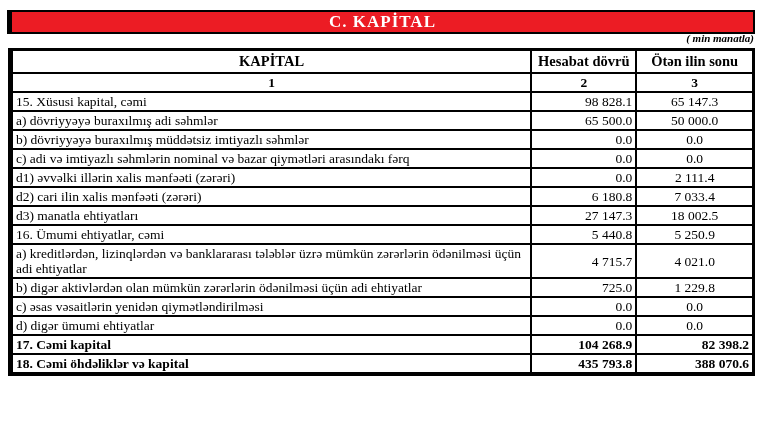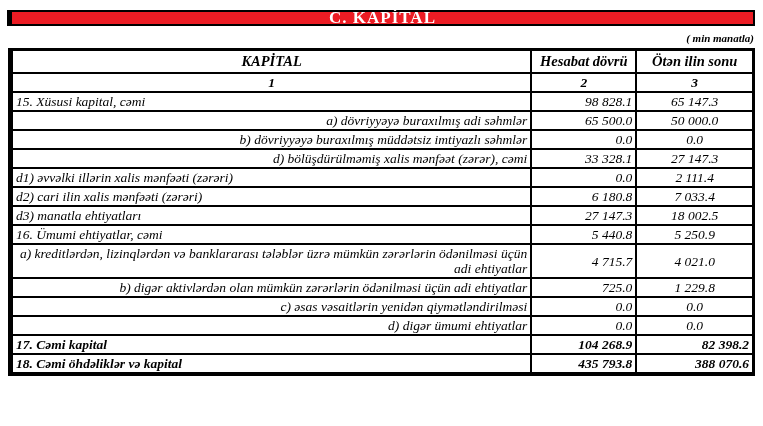--- a/index.html
+++ b/index.html
@@ -10,21 +10,21 @@
     background: #ffffff;
     font-family: "Liberation Serif", "DejaVu Serif", serif;
     color: #000;
     overflow: hidden;
   }
   .title-bar {
     position: absolute;
     left: 7px;
     right: 8px;
     top: 10px;
-    height: 16px;
+    height: 24px;
     box-sizing: border-box;
     background: #EC1C24;
     border: 2px solid #000;
     border-left-width: 5px;
     display: flex;
     align-items: center;
     justify-content: center;
   }
   .title-text {
     color: #ffffff;
@@ -54,38 +54,37 @@
   }
   col.c1 { width: 520px; }
   col.c2 { width: 105px; }
   col.c3 { width: 117px; }
   table.capital th, table.capital td {
     border: 2px solid #000;
     font-size: 13.5px;
     line-height: 15px;
     padding: 1px 3px;
     overflow: hidden;
-    font-style: italic;
   }
   tr.header-row th {
     font-size: 14.5px;
     font-weight: bold;
     text-align: center;
     height: 19px;
     padding: 1px 4px;
   }
   tr.colnum-row th {
     font-weight: bold;
     text-align: center;
     height: 13px;
     font-size: 13.5px;
   }
   td.label { text-align: left; height: 15px; }
   td.ind0 { padding-left: 3px; }
-  td.ind1 { padding-left: 31px; text-align: right; }
+  td.ind1 { padding-left: 31px; }
   td.ind2 { padding-left: 63px; }
   td.num  { text-align: right; padding-right: 5px; white-space: nowrap; }
   td.cen  { text-align: center; padding-right: 3px; }
   tr.bold td { font-weight: bold; }
 </style>
 </head>
 <body>
 
 <div class="page">
 
@@ -123,23 +122,23 @@
         <td class="label ind1">a) dövriyyəyə buraxılmış adi səhmlər</td>
         <td class="num">65 500.0</td>
         <td class="cen">50 000.0</td>
       </tr>
       <tr>
         <td class="label ind1">b) dövriyyəyə buraxılmış müddətsiz imtiyazlı səhmlər</td>
         <td class="num">0.0</td>
         <td class="cen">0.0</td>
       </tr>
       <tr>
-        <td class="label ind1">d) bölüşdürülməmiş xalis mənfəət (zərər), cəmi</td>
-        <td class="num">33 328.1</td>
-        <td class="cen">27 147.3</td>
+        <td class="label ind1">c) adi və imtiyazlı səhmlərin nominal və bazar qiymətləri arasındakı fərq</td>
+        <td class="num">0.0</td>
+        <td class="cen">0.0</td>
       </tr>
       <tr>
         <td class="label ind2">d1) əvvəlki illərin xalis mənfəəti (zərəri)</td>
         <td class="num">0.0</td>
         <td class="cen">2 111.4</td>
       </tr>
       <tr>
         <td class="label ind2">d2) cari ilin xalis mənfəəti (zərəri)</td>
         <td class="num">6 180.8</td>
         <td class="cen">7 033.4</td>

